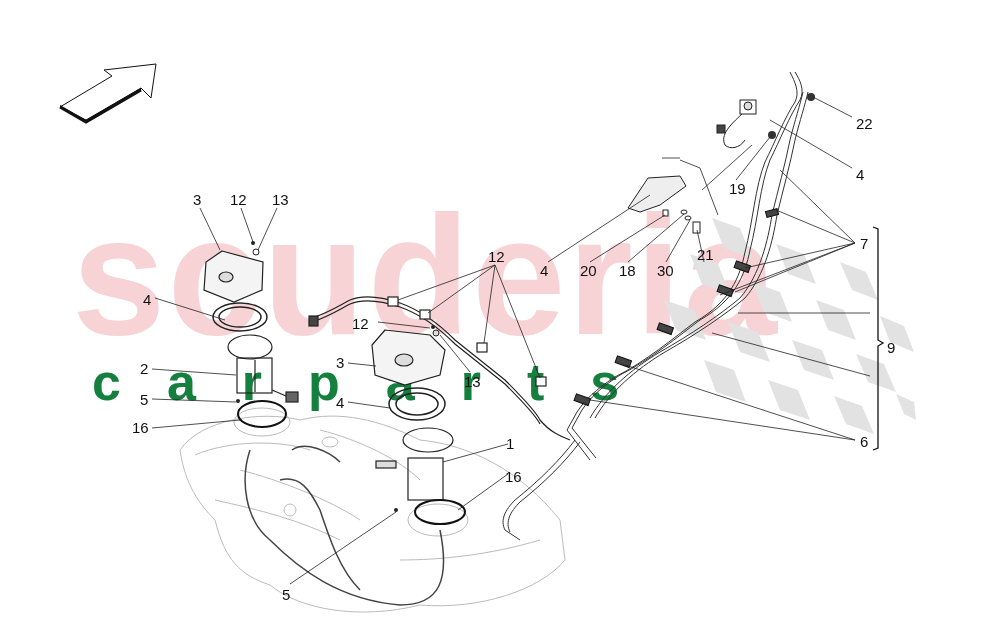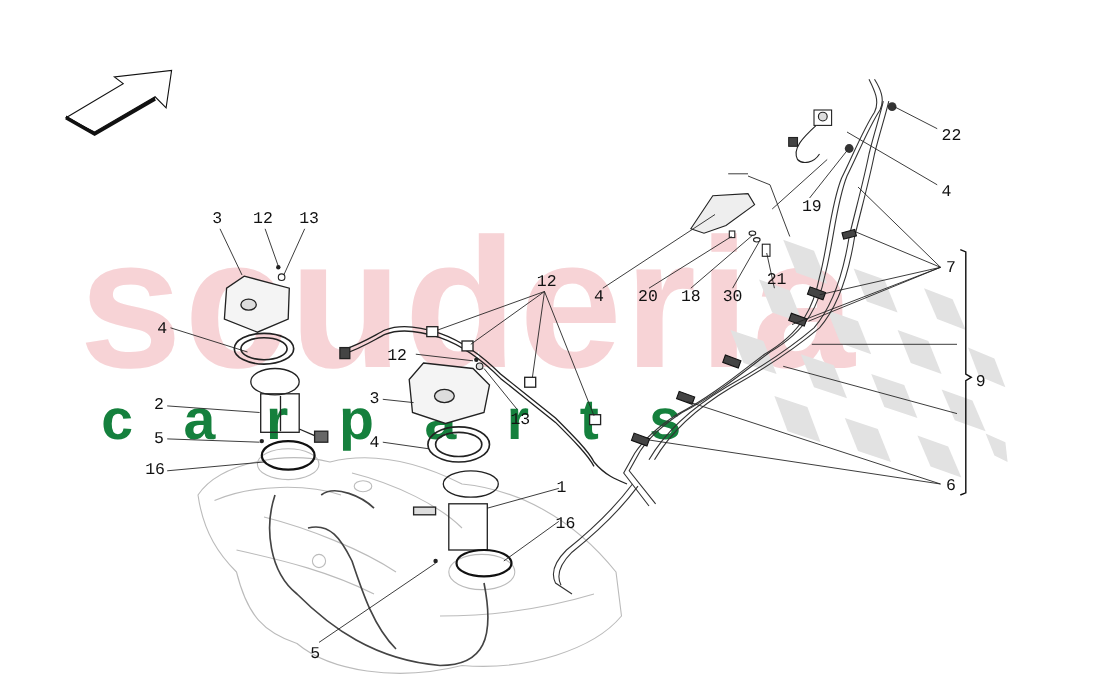--- a/index.html
+++ b/index.html
@@ -1,20 +1,20 @@
 <!DOCTYPE html>
 <html><head>
   <meta charset="utf-8">
   <style>
     html, body { margin: 0; padding: 0; background: #ffffff; }
     body { width: 1000px; height: 630px; position: relative; overflow: hidden; font-family: "Liberation Sans", sans-serif; }
     #stage { position: absolute; left: 0; top: 0; width: 1000px; height: 630px; }
     .wm-main { position: absolute; left: 72px; top: 192px; font-family: "Liberation Sans", sans-serif; font-weight: bold; font-size: 168px; letter-spacing: 2px; color: #f7d3d6; line-height: 1; white-space: nowrap; }
     .wm-sub { position: absolute; left: 92px; top: 356px; font-family: "Liberation Sans", sans-serif; font-weight: bold; font-size: 52px; color: #15803d; letter-spacing: 46px; line-height: 1; white-space: nowrap; }
-    .callout { position: absolute; font-family: Liberation Mono, monospace; font-size: 15px; color: #111; line-height: 1; white-space: nowrap; text-align: right; }
+    .callout { position: absolute; font-family: Liberation Sans, sans-serif; font-size: 15px; color: #111; line-height: 1; white-space: nowrap; text-align: right; }
     svg { position: absolute; left: 0; top: 0; }
   </style>
 </head>
 <body>
 
 <div id="stage">
 
   <div class="wm-main">scuderia</div>
   <div class="wm-sub">carparts</div>
 

